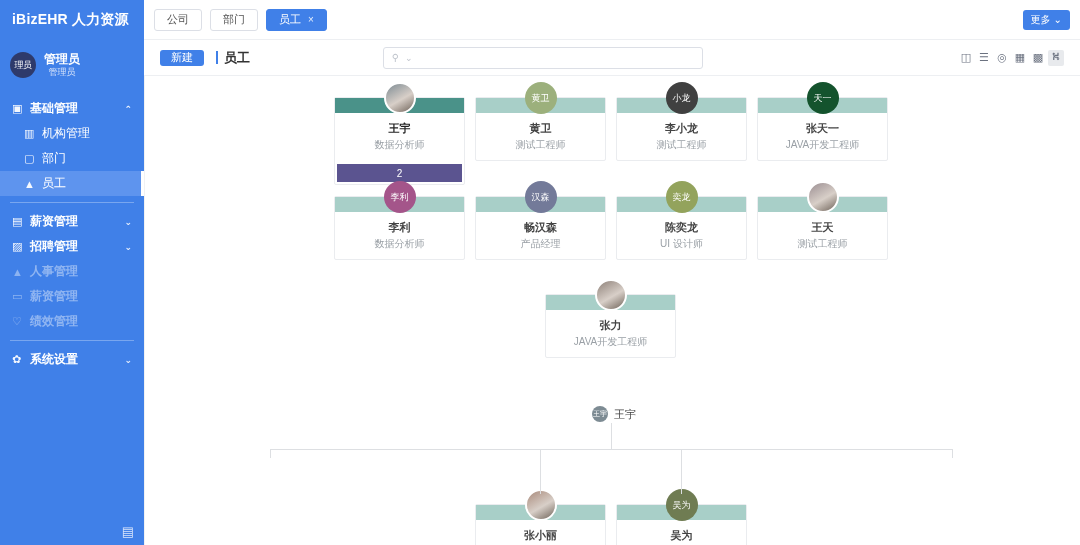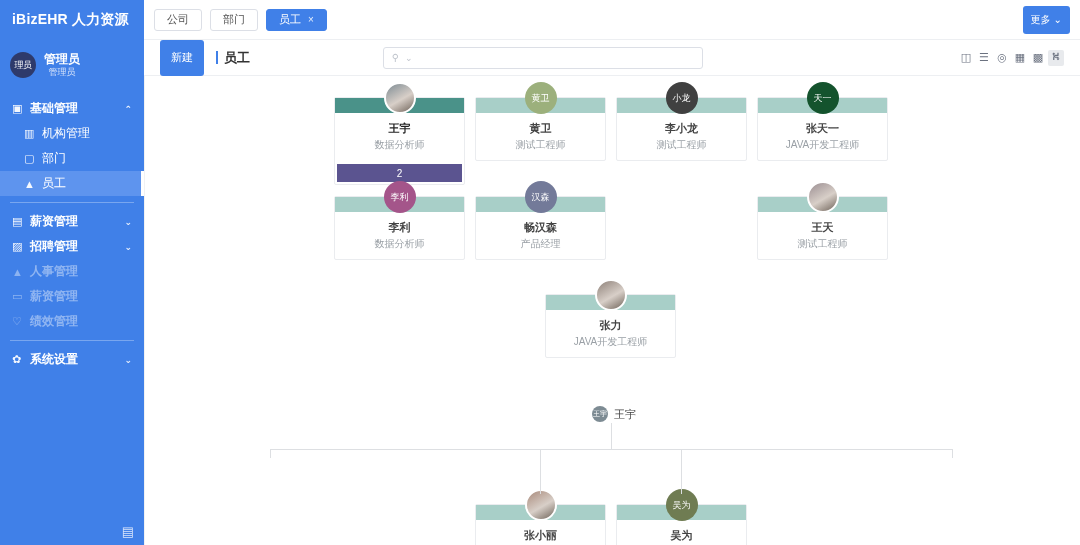--- a/index.html
+++ b/index.html
@@ -55,31 +55,31 @@
     padding:0 10px; border-bottom:1px solid #EDEFF2; gap:8px;
   }
   .tab {
     height:22px; padding:0 12px; border:1px solid #DCDFE6; border-radius:3px;
     background:#fff; color:#555; font-size:11px;
     display:flex; align-items:center; gap:7px;
   }
   .tab.active { background:#4080E8; border-color:#4080E8; color:#fff; }
   .tab-close { font-size:10px; opacity:.85; }
   .more-btn {
-    margin-left:auto; height:28px; padding:0 8px; border-radius:3px;
+    margin-left:auto; height:20px; padding:0 8px; border-radius:3px;
     background:#4080E8; color:#fff; font-size:10px;
     display:flex; align-items:center; gap:3px;
   }
 
   .toolbar {
     height:36px; display:flex; align-items:center; padding:0 16px; gap:10px;
     border-bottom:1px solid #EDEFF2; background:#fff;
   }
   .new-btn {
-    height:36px; padding:0 11px; background:#4080E8; color:#fff;
+    height:16px; padding:0 11px; background:#4080E8; color:#fff;
     border-radius:3px; font-size:11px; display:flex; align-items:center;
   }
   .title-wrap { display:flex; align-items:center; gap:6px; margin-left:2px; }
   .title-bar { width:2px; height:13px; background:#4080E8; }
   .page-title { font-size:13px; color:#333; font-weight:bold; }
 
   .search-wrap {
     margin:0 auto; width:320px; height:22px; border:1px solid #DCDFE6;
     border-radius:3px; display:flex; align-items:center; padding:0 8px; gap:6px;
     background:#fff;
@@ -286,20 +286,28 @@
           </div>
         </div>
         <div class="card" style="left: 330px; top: 120px;">
           <div class="avatar" style="background:#737A99">汉森</div>
           <div class="card-head"></div>
           <div class="card-body">
             <div class="card-name">畅汉森</div>
             <div class="card-title-txt">产品经理</div>
           </div>
         </div>
+        <div class="card" style="left: 471px; top: 120px;">
+          <div class="avatar" style="background:#93A35C">奕龙</div>
+          <div class="card-head"></div>
+          <div class="card-body">
+            <div class="card-name">陈奕龙</div>
+            <div class="card-title-txt">UI 设计师</div>
+          </div>
+        </div>
         <div class="card" style="left: 612px; top: 120px;">
           <div class="avatar photo" style="background:linear-gradient(150deg,#9B8E92 0%,#d8cfc8 55%,#6e6258 100%)"></div>
           <div class="card-head"></div>
           <div class="card-body">
             <div class="card-name">王天</div>
             <div class="card-title-txt">测试工程师</div>
           </div>
         </div>
         <div class="card" style="left: 400px; top: 218px;">
           <div class="avatar photo" style="background:linear-gradient(150deg,#8E8179 0%,#d8cfc8 55%,#6e6258 100%)"></div>

